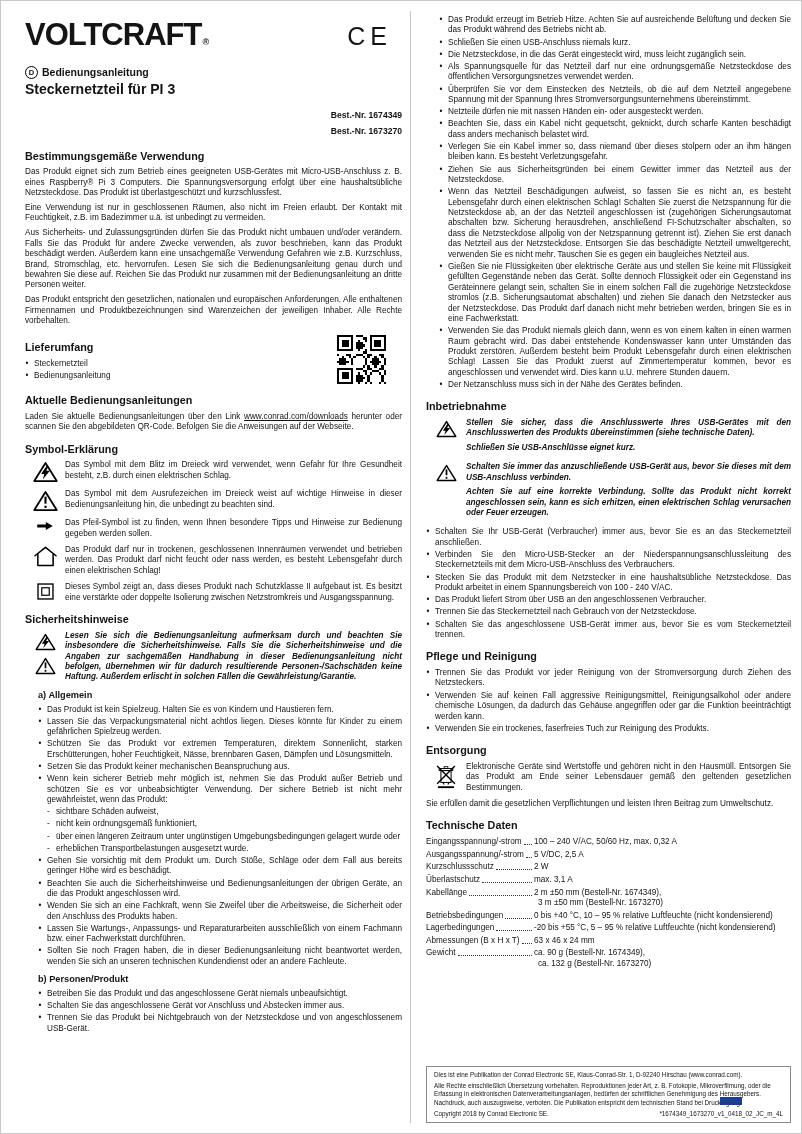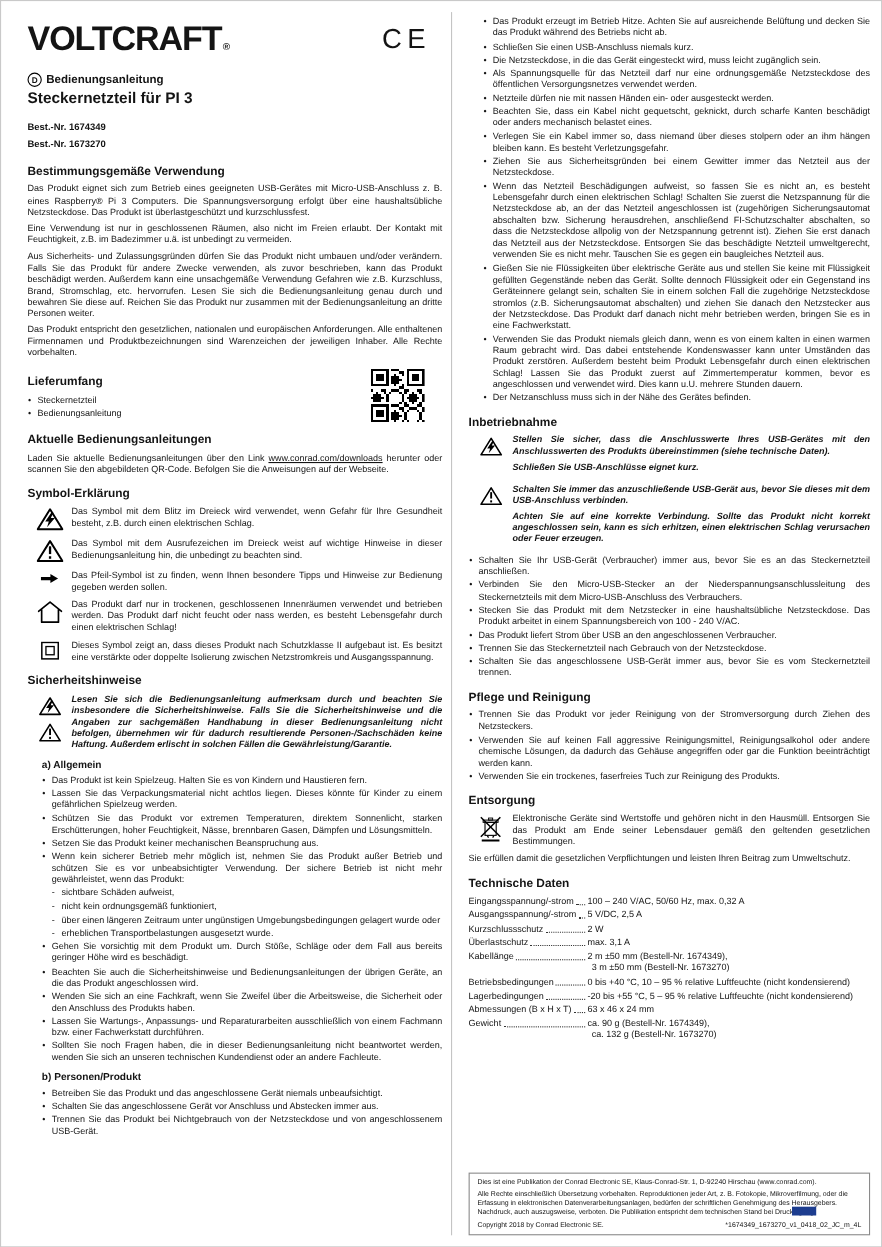--- a/index.html
+++ b/index.html
@@ -14,21 +14,21 @@
   h3{font-size:9.2px;margin:7px 0 3px;font-weight:bold;}
   p{margin:0 0 4.5px;}
   .just{text-align:justify;}
   .bold{font-weight:bold;font-style:italic;}
   .brand-row{display:flex;justify-content:space-between;align-items:flex-start;}
   .brand{font-size:31px;font-weight:bold;letter-spacing:-1px;line-height:1;}
   .brand .reg{font-size:9px;letter-spacing:0;position:relative;top:0;margin-left:1px;font-weight:bold;}
   .ce{font-size:25px;letter-spacing:5px;margin:2px 10px 0 0;font-weight:normal;}
   .doc-type{display:flex;align-items:center;gap:4px;margin-top:13px;font-size:10.5px;font-weight:bold;}
   .lang{width:11px;height:11px;border:1px solid #000;border-radius:50%;font-size:7.5px;display:flex;align-items:center;justify-content:center;flex:none;}
-  .orders{margin-top:9px;font-weight:bold;font-size:8.6px;line-height:1.85;}
+  .orders{margin-top:9px;font-weight:bold;font-size:8.6px;line-height:1.85;text-align:right;}
   .b{position:relative;padding-left:9px;margin-bottom:1.8px;text-align:justify;}
   .b::before{content:"•";position:absolute;left:0.5px;}
   .d{position:relative;padding-left:18px;margin-bottom:1.8px;text-align:justify;}
   .d::before{content:"-";position:absolute;left:9px;}
   .ind{padding-left:13px;}
   .delivery{display:flex;align-items:flex-start;}
   .delivery-left{flex:1;}
   .qr{width:49px;height:49px;margin:4px 16px 0 0;flex:none;}
   .sym-row{display:flex;margin-bottom:6px;}
   .sym-ic{width:40px;flex:none;display:flex;justify-content:center;padding-top:1px;}
@@ -337,22 +337,23 @@
     </div>
   </div>
 
   <div class="col col-right">
 
     <div class="ind">
       <div class="b">Das Produkt erzeugt im Betrieb Hitze. Achten Sie auf ausreichende Belüftung und decken Sie das Produkt während des Betriebs nicht ab.</div>
       <div class="b">Schließen Sie einen USB-Anschluss niemals kurz.</div>
       <div class="b">Die Netzsteckdose, in die das Gerät eingesteckt wird, muss leicht zugänglich sein.</div>
       <div class="b">Als Spannungsquelle für das Netzteil darf nur eine ordnungsgemäße Netzsteckdose des öffentlichen Versorgungsnetzes verwendet werden.</div>
+      <div class="b">Überprüfen Sie vor dem Einstecken des Netzteils, ob die auf dem Netzteil angegebene Spannung mit der Spannung Ihres Stromversorgungsunternehmens übereinstimmt.</div>
       <div class="b">Netzteile dürfen nie mit nassen Händen ein- oder ausgesteckt werden.</div>
-      <div class="b">Beachten Sie, dass ein Kabel nicht gequetscht, geknickt, durch scharfe Kanten beschädigt oder anders mechanisch belastet eines.</div>
+      <div class="b">Beachten Sie, dass ein Kabel nicht gequetscht, geknickt, durch scharfe Kanten beschädigt dass anders mechanisch belastet wird.</div>
       <div class="b">Verlegen Sie ein Kabel immer so, dass niemand über dieses stolpern oder an ihm hängen bleiben kann. Es besteht Verletzungsgefahr.</div>
       <div class="b">Ziehen Sie aus Sicherheitsgründen bei einem Gewitter immer das Netzteil aus der Netzsteckdose.</div>
       <div class="b">Wenn das Netzteil Beschädigungen aufweist, so fassen Sie es nicht an, es besteht Lebensgefahr durch einen elektrischen Schlag! Schalten Sie zuerst die Netzspannung für die Netzsteckdose ab, an der das Netzteil angeschlossen ist (zugehörigen Sicherungsautomat abschalten bzw. Sicherung herausdrehen, anschließend FI-Schutzschalter abschalten, so dass die Netzsteckdose allpolig von der Netzspannung getrennt ist). Ziehen Sie erst danach das Netzteil aus der Netzsteckdose. Entsorgen Sie das beschädigte Netzteil umweltgerecht, verwenden Sie es nicht mehr. Tauschen Sie es gegen ein baugleiches Netzteil aus.</div>
       <div class="b">Gießen Sie nie Flüssigkeiten über elektrische Geräte aus und stellen Sie keine mit Flüssigkeit gefüllten Gegenstände neben das Gerät. Sollte dennoch Flüssigkeit oder ein Gegenstand ins Geräteinnere gelangt sein, schalten Sie in einem solchen Fall die zugehörige Netzsteckdose stromlos (z.B. Sicherungsautomat abschalten) und ziehen Sie danach den Netzstecker aus der Netzsteckdose. Das Produkt darf danach nicht mehr betrieben werden, bringen Sie es in eine Fachwerkstatt.</div>
       <div class="b">Verwenden Sie das Produkt niemals gleich dann, wenn es von einem kalten in einen warmen Raum gebracht wird. Das dabei entstehende Kondenswasser kann unter Umständen das Produkt zerstören. Außerdem besteht beim Produkt Lebensgefahr durch einen elektrischen Schlag! Lassen Sie das Produkt zuerst auf Zimmertemperatur kommen, bevor es angeschlossen und verwendet wird. Dies kann u.U. mehrere Stunden dauern.</div>
       <div class="b">Der Netzanschluss muss sich in der Nähe des Gerätes befinden.</div>
     </div>
 
     <h2>Inbetriebnahme</h2>
     <div class="warn-row">

